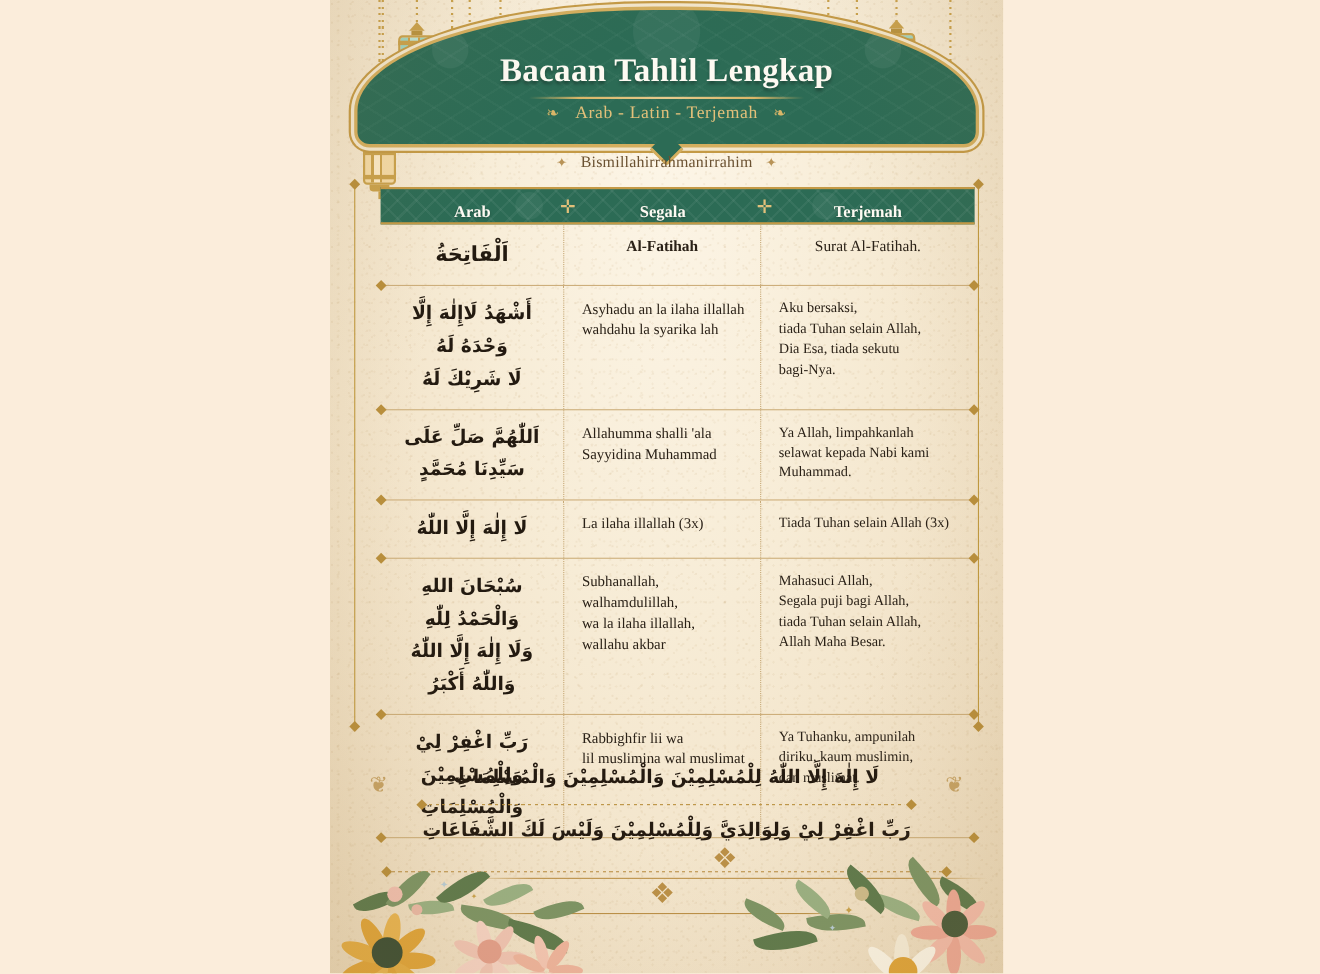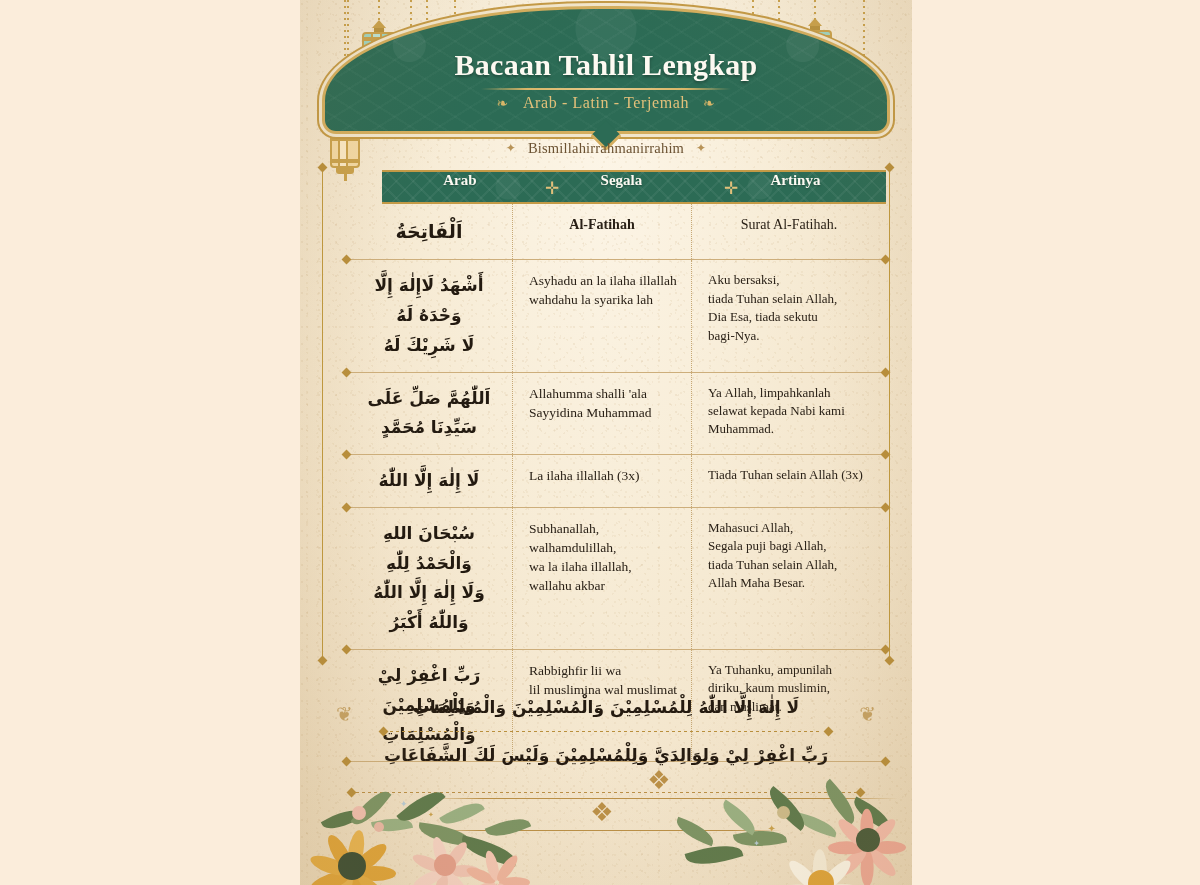--- a/index.html
+++ b/index.html
@@ -198,23 +198,22 @@
   #table {
     position: absolute; left: 46px; top: 170px; width: 540px;
   }
   #thead {
     position: relative;
     height: 34px;
     background: #2c6b55;
     border-top: 2px solid #c49a46;
     border-bottom: 2px solid #c49a46;
     display: flex;
-    align-items: flex-start;
+    align-items: flex-end;
     overflow: hidden;
-    margin-left: 36px;
   }
   #thead::before {
     content: ""; position: absolute; inset: 0;
     background-image:
       repeating-linear-gradient(45deg, rgba(255,255,255,.05) 0 2px, transparent 2px 12px),
       repeating-linear-gradient(-45deg, rgba(255,255,255,.05) 0 2px, transparent 2px 12px),
       radial-gradient(circle at 25% 50%, rgba(255,255,255,.05) 0 12px, transparent 13px),
       radial-gradient(circle at 75% 50%, rgba(255,255,255,.05) 0 12px, transparent 13px);
     pointer-events: none;
   }
@@ -461,21 +460,21 @@
       <div class="frame-dot" style="right:-4px; top:-4px;"></div>
       <div class="frame-dot" style="left:-4px; bottom:-4px;"></div>
       <div class="frame-dot" style="right:-4px; bottom:-4px;"></div>
     </div>
 
     <div id="table">
 
       <div id="thead">
         <div class="th c1">Arab</div>
         <div class="th c2">Segala</div>
-        <div class="th c3">Artinya</div>
+        <div class="th c3">Terjemah</div>
         <div class="th-sep" style="left:163px;">✛</div>
         <div class="th-sep" style="left:342px;">✛</div>
       </div>
 
       <div class="trow first">
         <div class="rowdot l"></div>
         <div class="rowdot r"></div>
         <div class="cell arab">
           <span class="ln">اَلْفَاتِحَةُ</span>
         </div>

